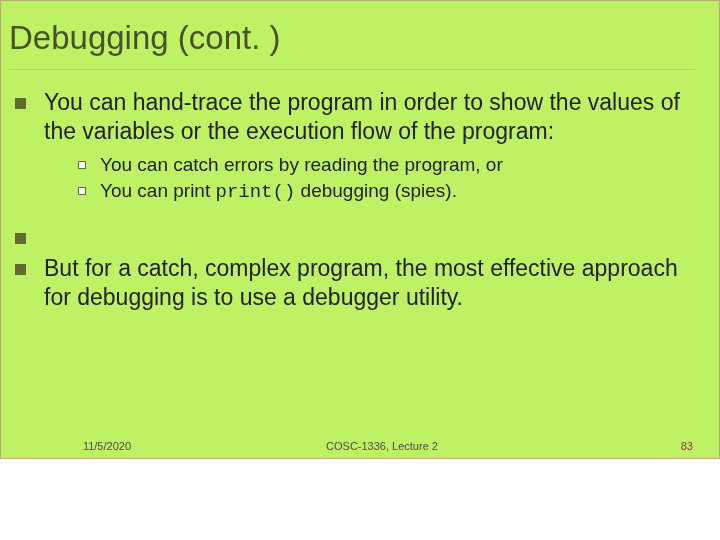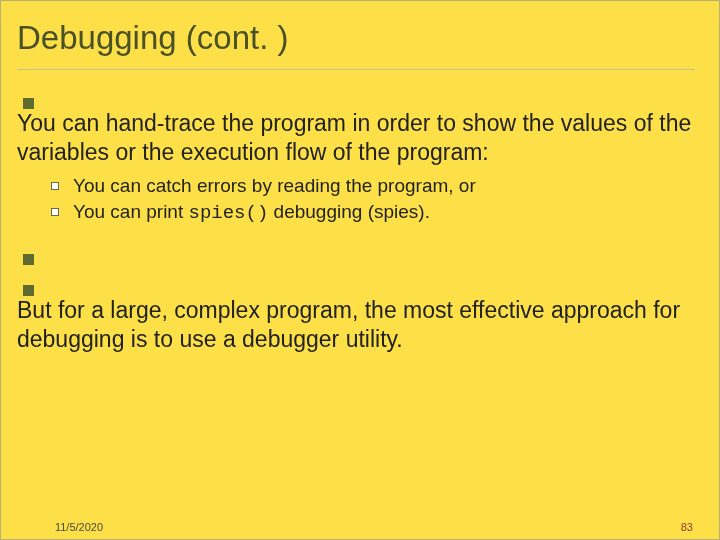--- a/index.html
+++ b/index.html
@@ -1,25 +1,25 @@
 <!DOCTYPE html>
 <html><head>
 <meta charset="utf-8">
 <style>
   * { margin: 0; padding: 0; box-sizing: border-box; }
   html, body { width: 720px; height: 540px; font-family: Arial, Helvetica, sans-serif; }
   .slide {
     width: 720px;
-    height: 540px;
+    height: 459px;
     border: 1px solid #b8b070;
-    padding: 10px 24px 4px 16px;
+    padding: 10px 24px 4px 8px;
     display: flex;
     flex-direction: column;
     position: relative;
-    background: #fde047;
+    background: #bef264;
   }
   .title {
     font-size: 33px;
     font-weight: 400;
     color: #4a5028;
     padding: 8px 0 12px 0;
     border-bottom: 1px solid #c8c090;
     margin-bottom: 18px;
   }
   .content {
@@ -27,21 +27,20 @@
     color: #222;
   }
   .level1 {
     list-style: none;
     font-size: 23px;
     line-height: 1.28;
   }
   .level1 > li {
     display: flex;
     margin-bottom: 10px;
-    flex-direction: column;
   }
   .bullet-sq {
     flex: 0 0 auto;
     width: 11px;
     height: 11px;
     background: #5f6b2f;
     margin-top: 10px;
     margin-right: 18px;
     margin-left: 6px;
   }
@@ -71,21 +70,21 @@
   }
   .footer {
     display: flex;
     justify-content: space-between;
     align-items: flex-end;
     font-size: 11px;
     color: #4a4a4a;
     padding: 4px 2px 2px 2px;
   }
   .footer .center { text-align: center; flex: 1; }
-  .footer .left { text-align: center; width: 120px; }
+  .footer .left { text-align: right; width: 120px; }
   .footer .right { text-align: right; width: 60px; color: #8a3a3a; }
 </style>
 </head>
 <body>
 
 <div class="slide">
   <div class="title">Debugging (cont. )</div>
 
   <div class="content">
     <ul class="level1">
@@ -95,36 +94,37 @@
         <div>
           <span>You can hand-trace the program in order to show the values of the variables or the execution flow of the program:</span>
           <ul class="level2">
             <li>
               <span class="bullet-sq-sm"></span>
               <span>You can catch errors by reading the program, or</span>
             </li>
             <li>
               <span class="bullet-sq-sm"></span>
               <span>
-                <span>You can print </span><span class="mono">spies()</span><span> debugging (spies).</span>
+                <span>You can print </span><span class="mono">print()</span><span> debugging (spies).</span>
               </span>
             </li>
           </ul>
         </div>
       </li>
 
       <li>
         <span class="bullet-sq"></span>
       </li>
 
       <li>
         <span class="bullet-sq"></span>
-        <span>But for a large, complex program, the most effective approach for debugging is to use a debugger utility.</span>
+        <span>But for a catch, complex program, the most effective approach for debugging is to use a debugger utility.</span>
       </li>
 
     </ul>
   </div>
 
   <div class="footer">
     <div class="left">11/5/2020</div>
+    <div class="center">COSC-1336, Lecture 2</div>
     <div class="right">83</div>
   </div>
 </div>
 
 </body></html>

